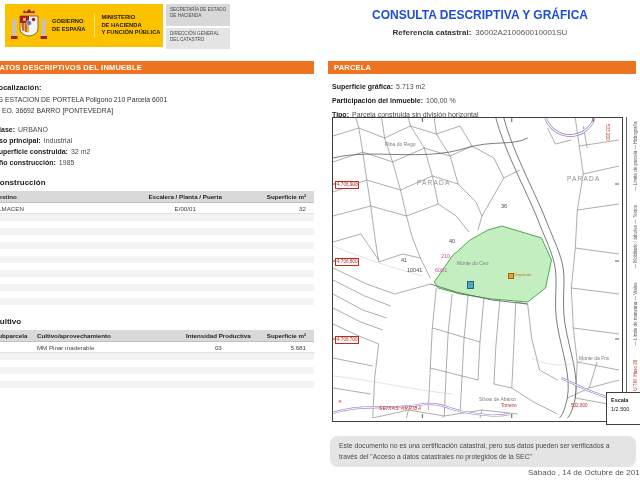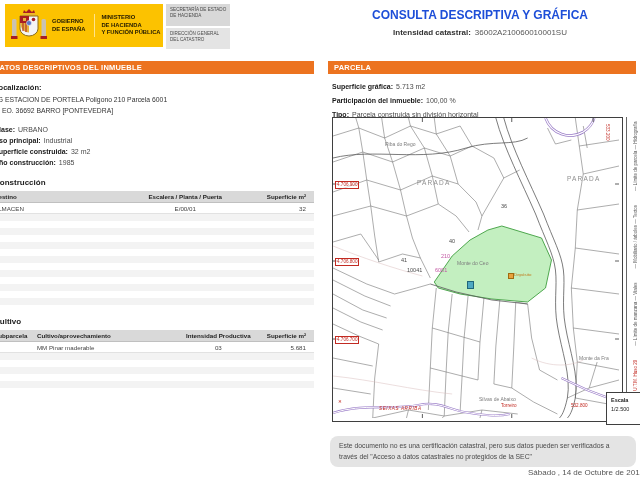--- a/index.html
+++ b/index.html
@@ -103,21 +103,21 @@
       <div>DE HACIENDA</div>
       <div>Y FUNCIÓN PÚBLICA</div>
     </div>
   </div>
   <div id="sec-box">SECRETARÍA DE ESTADO DE HACIENDA</div>
   <div id="dir-box">DIRECCIÓN GENERAL DEL CATASTRO</div>
 
   <div id="title-block">
     <div class="title-line">CONSULTA DESCRIPTIVA Y GRÁFICA</div>
     <div class="ref-line">
-      <span class="b">Intensidad catastral:</span><span class="val">36002A210060010001SU</span>
+      <span class="b">Referencia catastral:</span><span class="val">36002A210060010001SU</span>
     </div>
   </div>
 
   <div id="left-panel">
     <div class="section-bar">DATOS DESCRIPTIVOS DEL INMUEBLE</div>
     <div class="loc-label">Localización:</div>
     <div class="addr">LG ESTACION DE PORTELA Poligono 210 Parcela 6001</div>
     <div class="addr pad">EO. 36692 BARRO [PONTEVEDRA]</div>
     <div class="field first"><span class="b">Clase:</span><span class="v">URBANO</span></div>
     <div class="field"><span class="b">Uso principal:</span><span class="v">Industrial</span></div>

